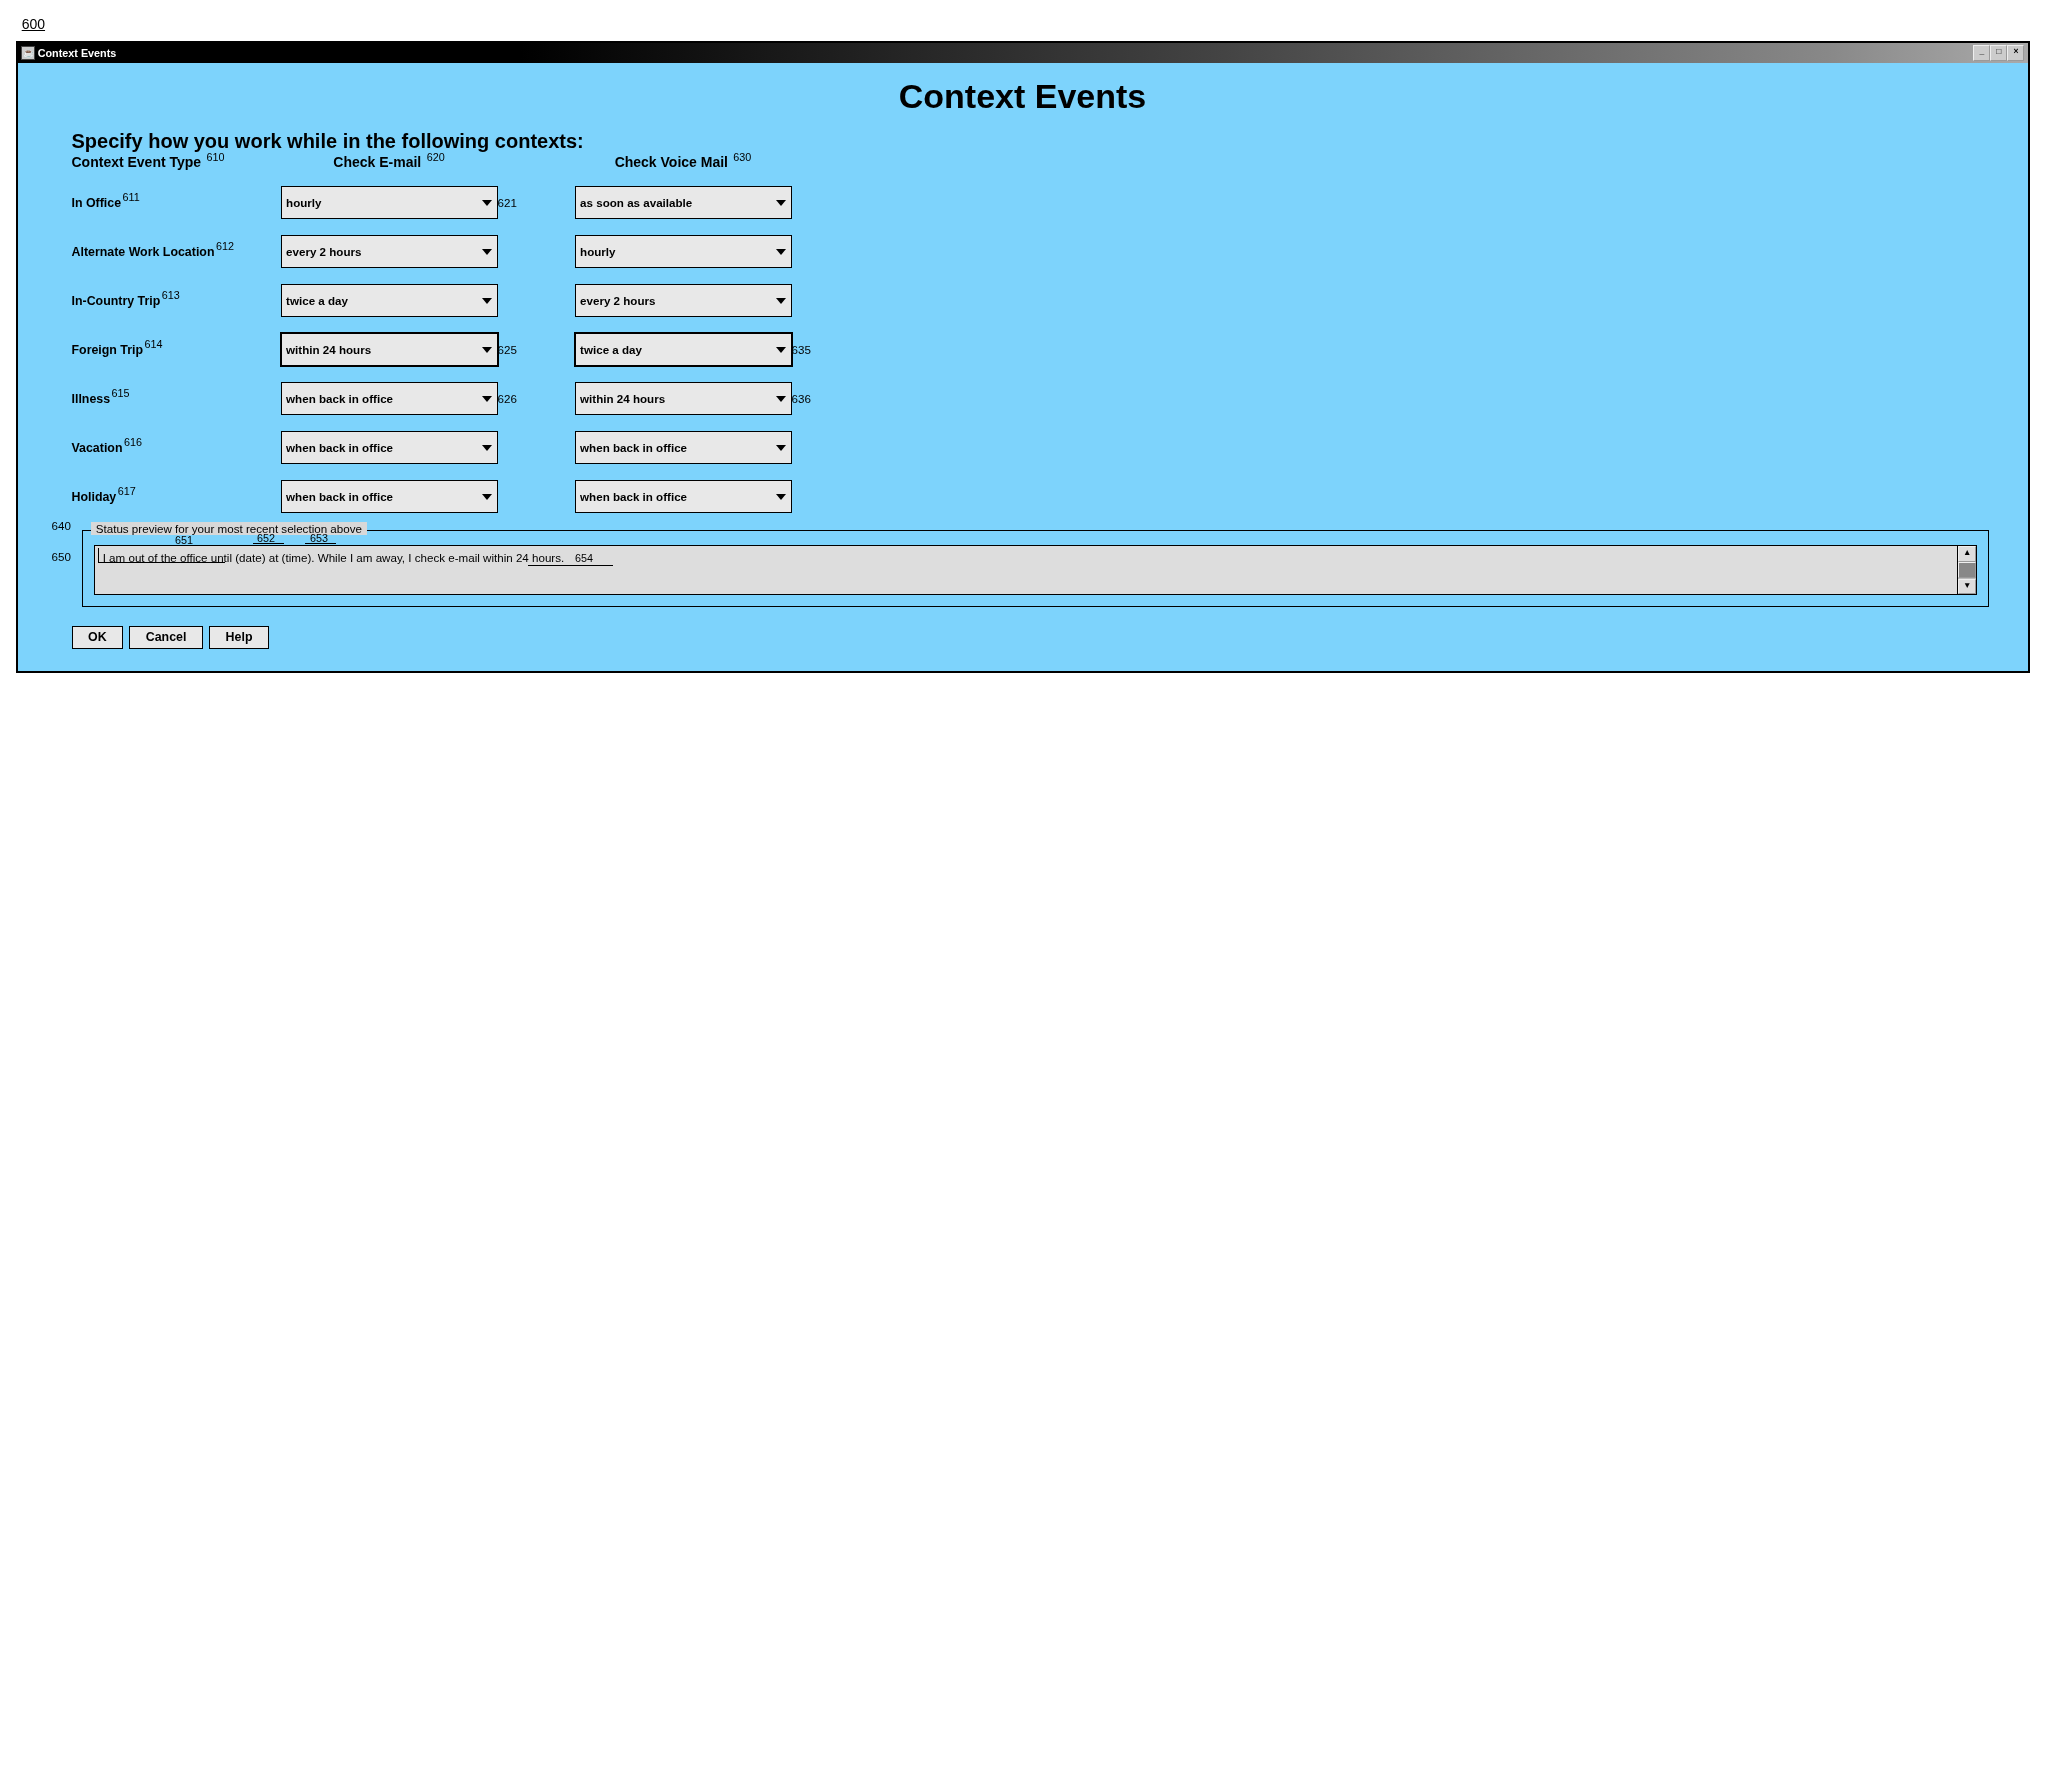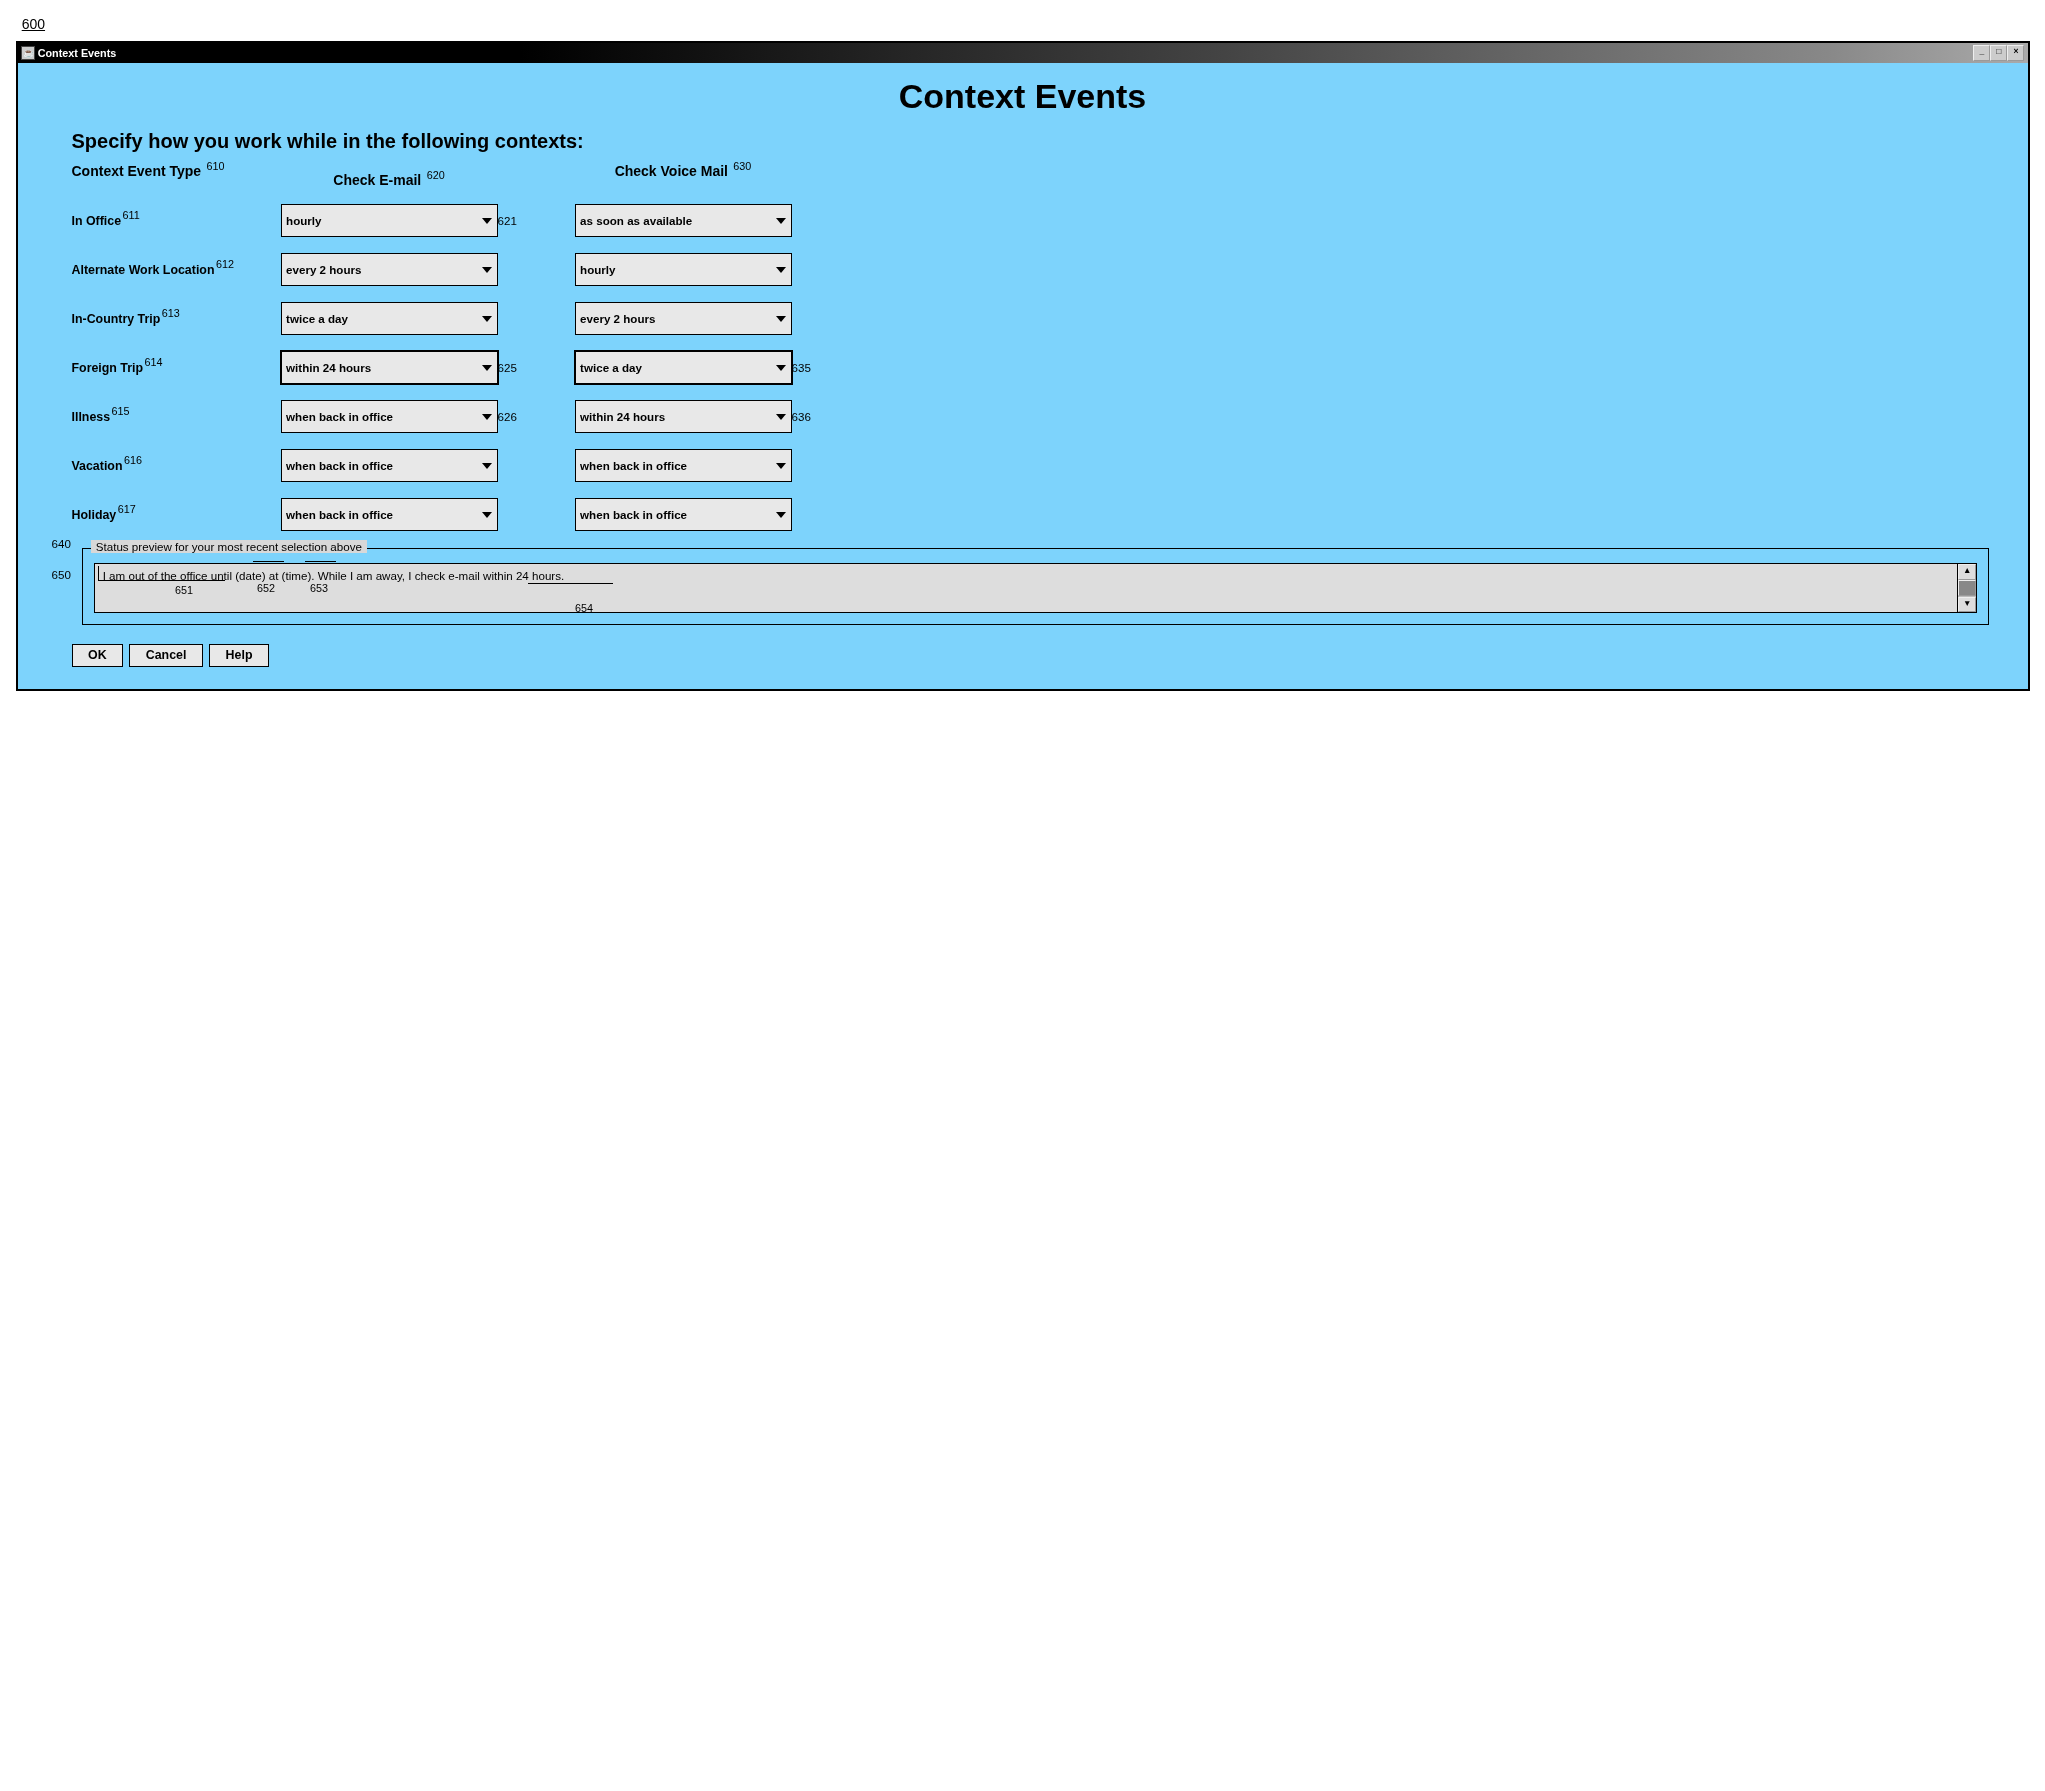--- a/index.html
+++ b/index.html
@@ -195,21 +195,20 @@
     position: absolute;
   }
   .topline {
     position: absolute;
     border-top: 1.5px solid #000;
     height: 0;
   }
   .ann {
     position: absolute;
     font-size: 10.8px;
-    margin-top: 32px;
   }
 </style>
 </head>
 <body>
 
 <div class="figure-ref">600</div>
 
 <div class="window">
 
   <div class="titlebar">
@@ -227,21 +226,21 @@
   <div class="content">
     <div class="page-title">Context Events</div>
     <div class="instruction">Specify how you work while in the following contexts:</div>
 
     <div class="grid" id="grid">
 
       <div class="col-header">
         <span>Context Event Type</span>
         <span class="callout-sup">610</span>
       </div>
-      <div class="col-header" style="text-align:center;margin-top:18px;">
+      <div class="col-header" style="text-align:center;">
         <span>Check E-mail</span>
         <span class="callout-sup">620</span>
       </div>
       <div></div>
       <div class="col-header" style="text-align:center;">
         <span>Check Voice Mail</span>
         <span class="callout-sup">630</span>
       </div>
       <div></div>
 

